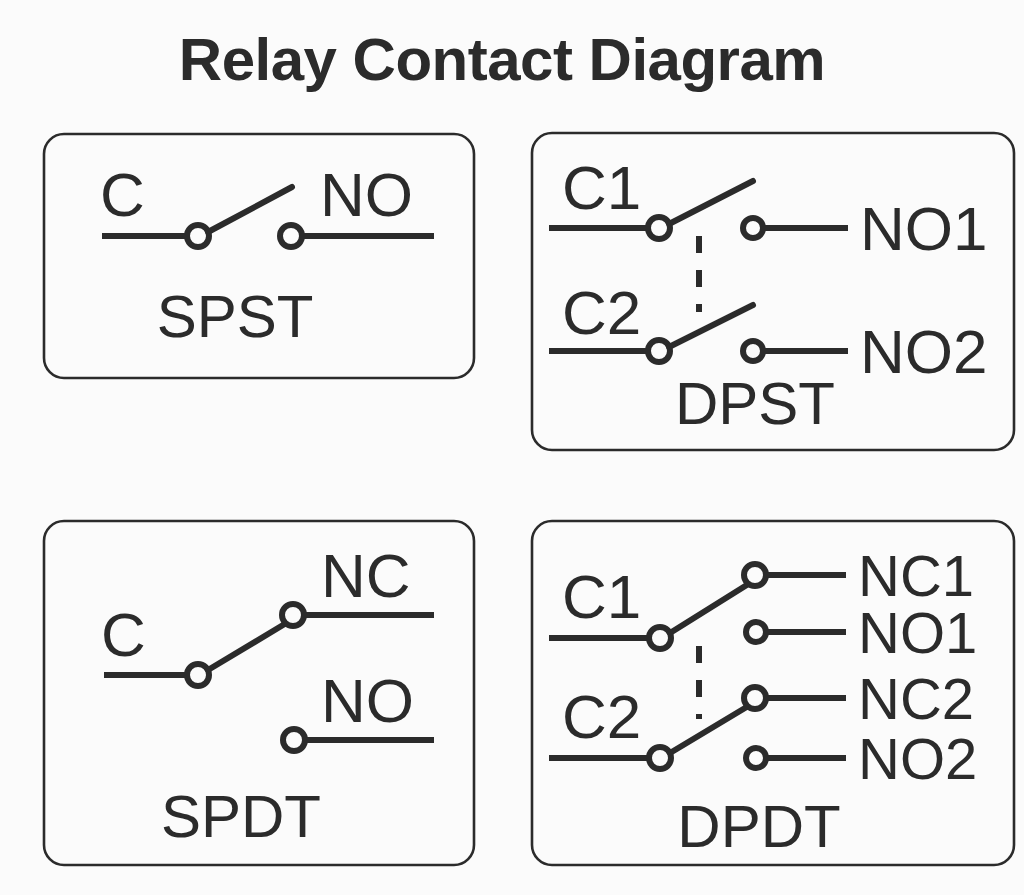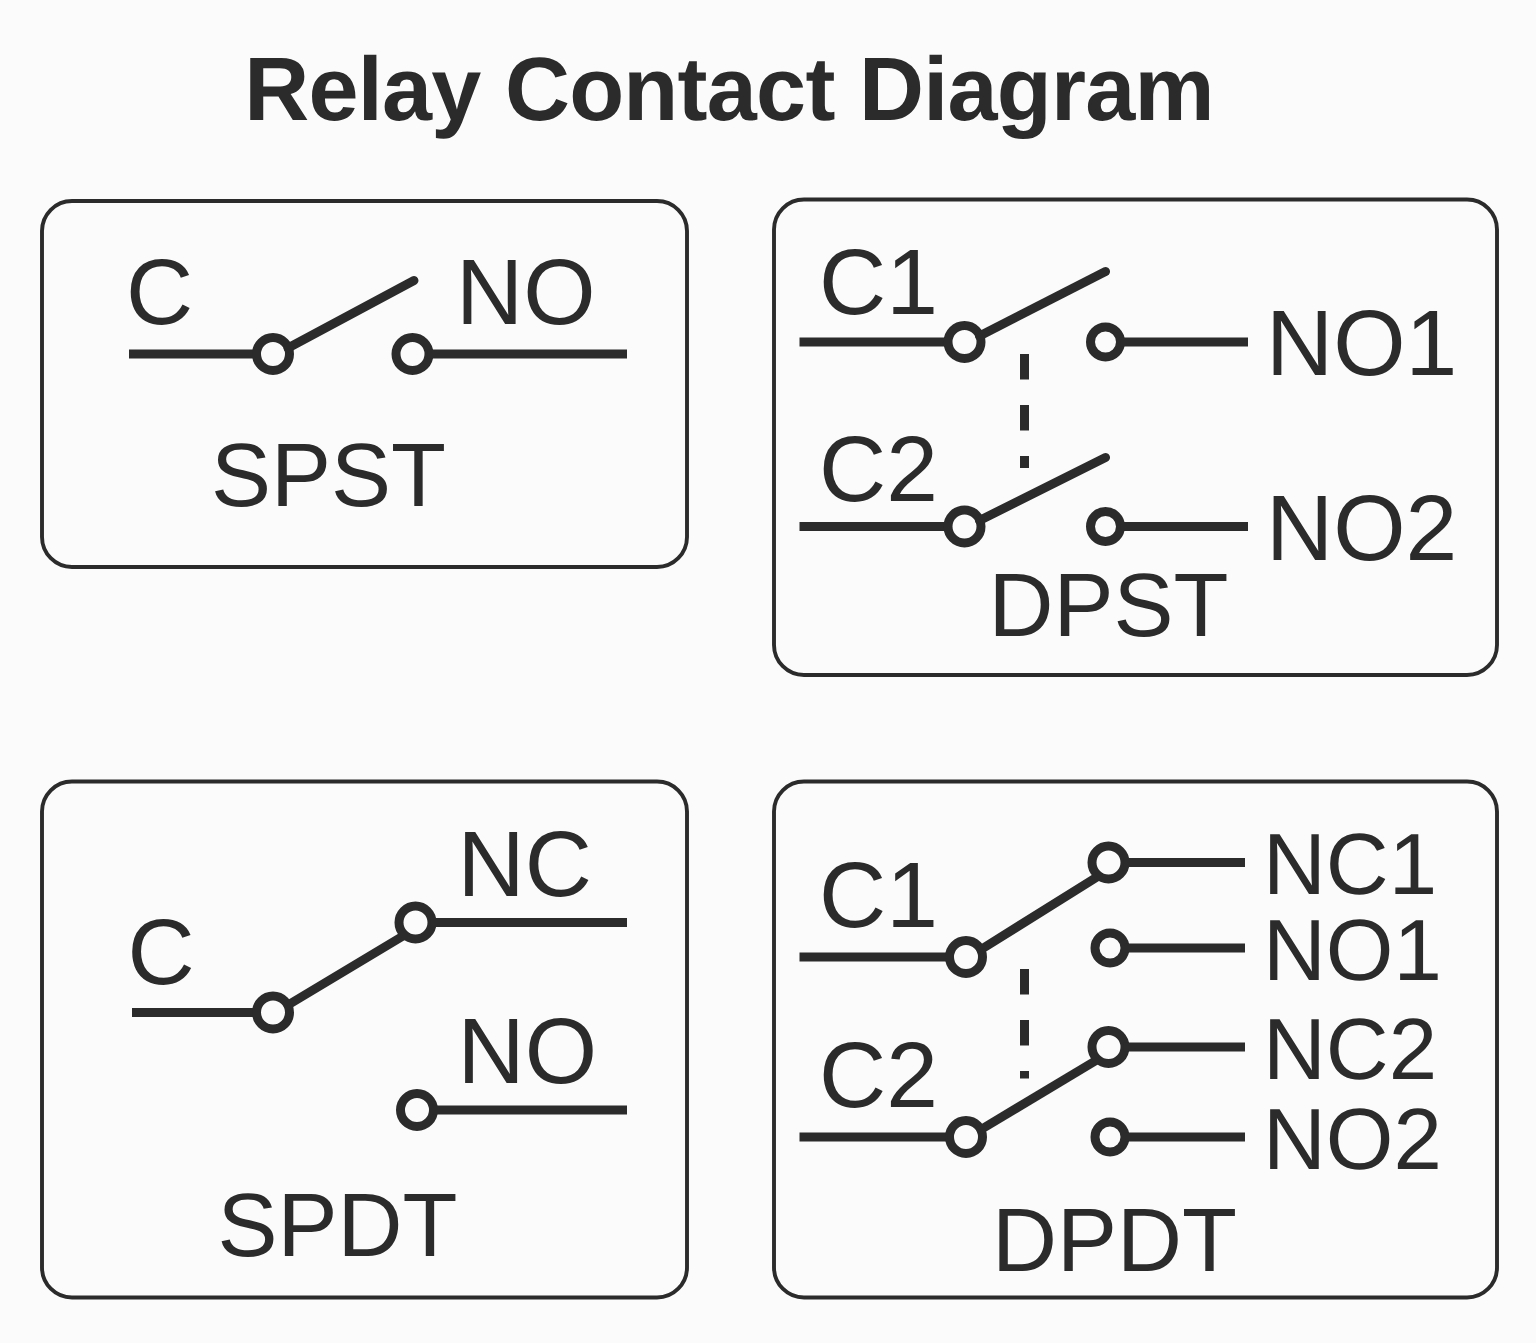--- a/index.html
+++ b/index.html
@@ -4,21 +4,21 @@
 <style>
   html,body{margin:0;padding:0;}
   body{
     width:1024px;height:895px;
     background:#fbfbfb;
     font-family:"Liberation Sans", sans-serif;
     color:#2b2b2b;
     overflow:hidden;
     position:relative;
   }
-  #stage{position:absolute;left:0;top:0;width:844px;height:895px;}
+  #stage{position:absolute;left:0;top:0;width:844px;height:895px;padding-left:16px;}
   svg{display:block;}
   .title-text{
     font-family:"Liberation Sans", sans-serif;
     font-weight:700;
     font-size:60px;
     letter-spacing:-0.5px;
     fill:#2b2b2b;
   }
   .panel-rect{
     fill:#fbfbfb;

